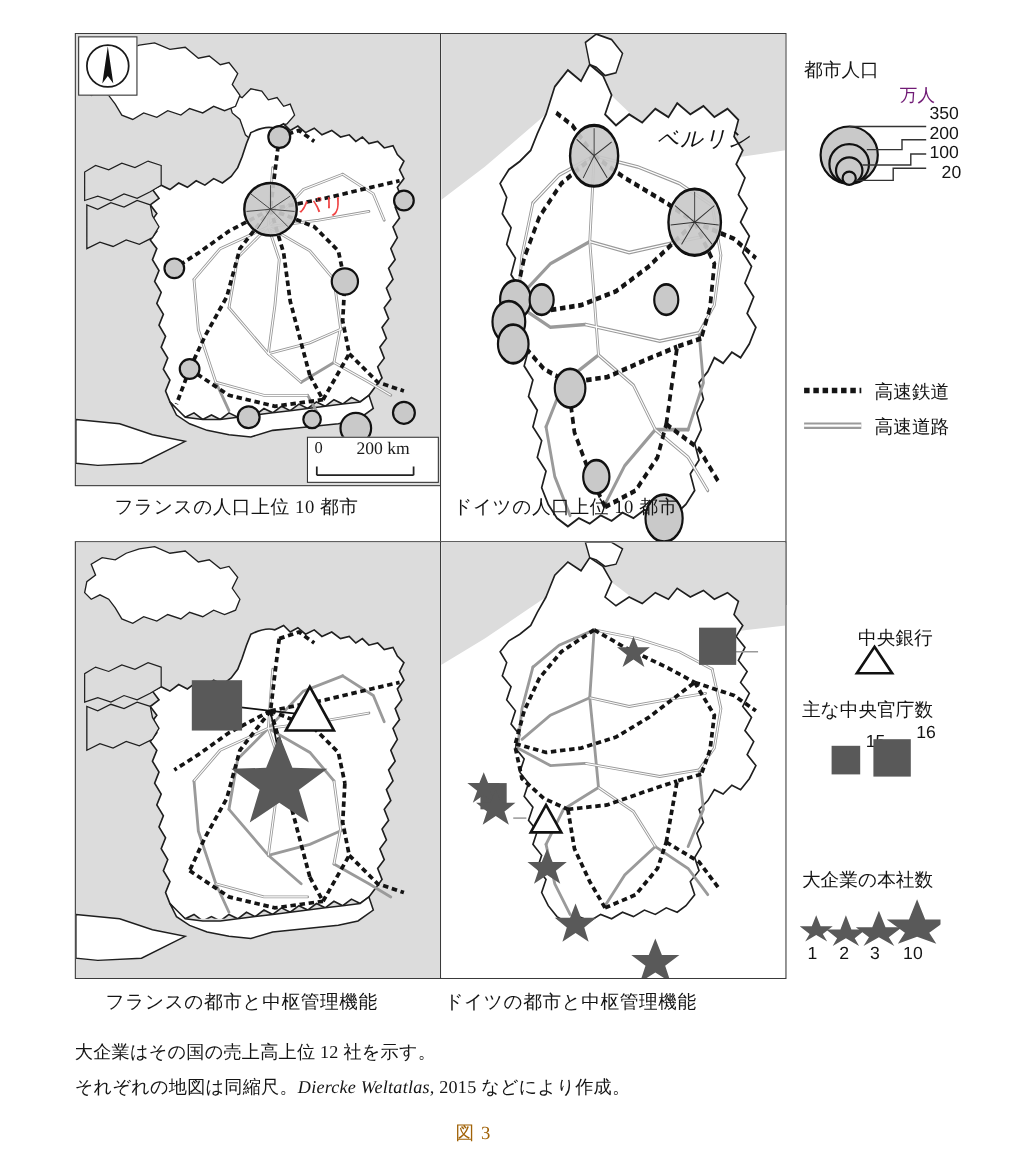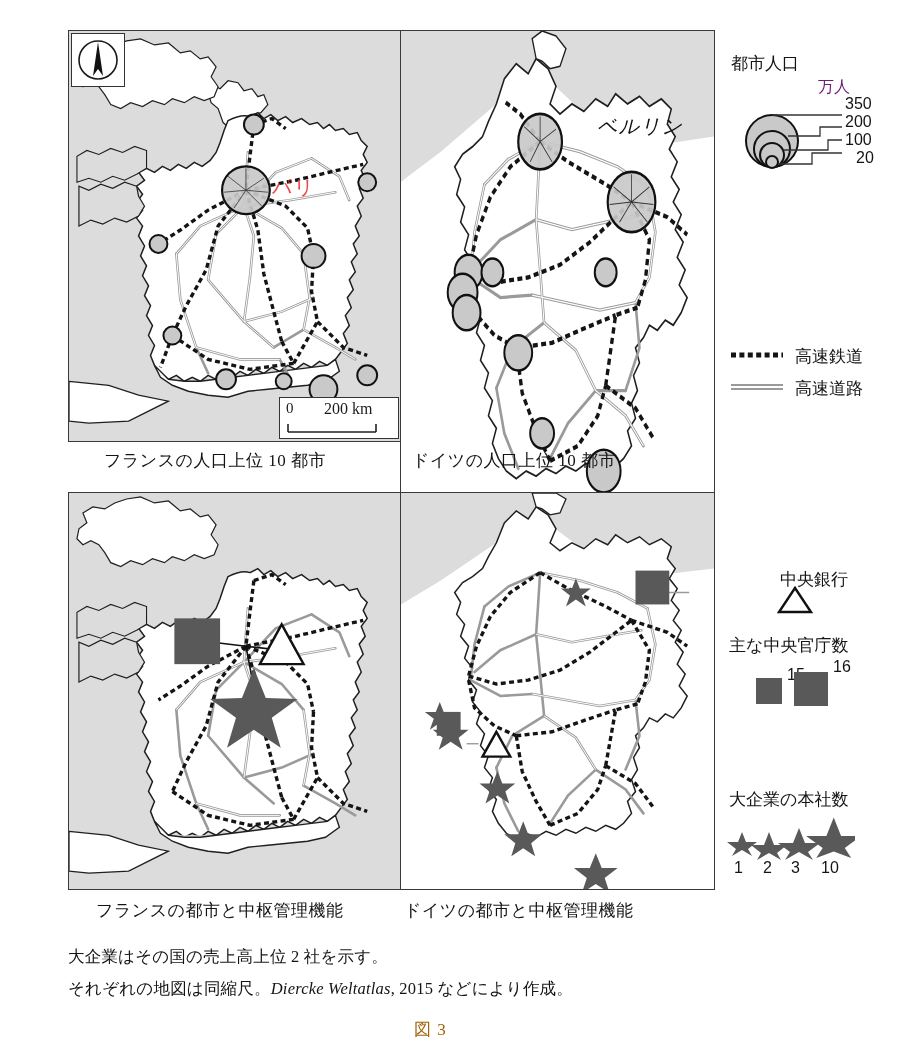--- a/index.html
+++ b/index.html
@@ -533,17 +533,17 @@
     <polygon points="14,24 18,34 29,34 20,41 24,48 14,42 4,48 8,41 -1,34 10,34" fill="#595959" transform="translate(1,-4) scale(1)"></polygon>
     <polygon points="42,20 47,33 60,33 50,41 54,48 42,41 30,48 34,41 24,33 37,33" fill="#595959"></polygon>
     <polygon points="72,16 78,31 93,31 81,40 86,48 72,40 58,48 63,40 51,31 66,31" fill="#595959"></polygon>
     <polygon points="108,4 116,24 138,24 120,37 127,48 108,41 89,48 96,37 78,24 100,24" fill="#595959" transform="scale(0.92) translate(8,2)"></polygon>
   </svg>
   <div class="legend-num" style="left:734px;top:859px;">1</div>
   <div class="legend-num" style="left:763px;top:859px;">2</div>
   <div class="legend-num" style="left:791px;top:859px;">3</div>
   <div class="legend-num" style="left:821px;top:859px;">10</div>
 
-  <div class="note" id="note-1">大企業はその国の売上高上位 2 社を示す。</div>
+  <div class="note" id="note-1">大企業はその国の売上高上位 12 社を示す。</div>
   <div class="note" id="note-2"><span>それぞれの地図は同縮尺。</span><span class="ital">Diercke Weltatlas</span><span>, 2015 などにより作成。</span></div>
   <div id="fig-num">図 3</div>
 
 </div>
 
 </body></html>

